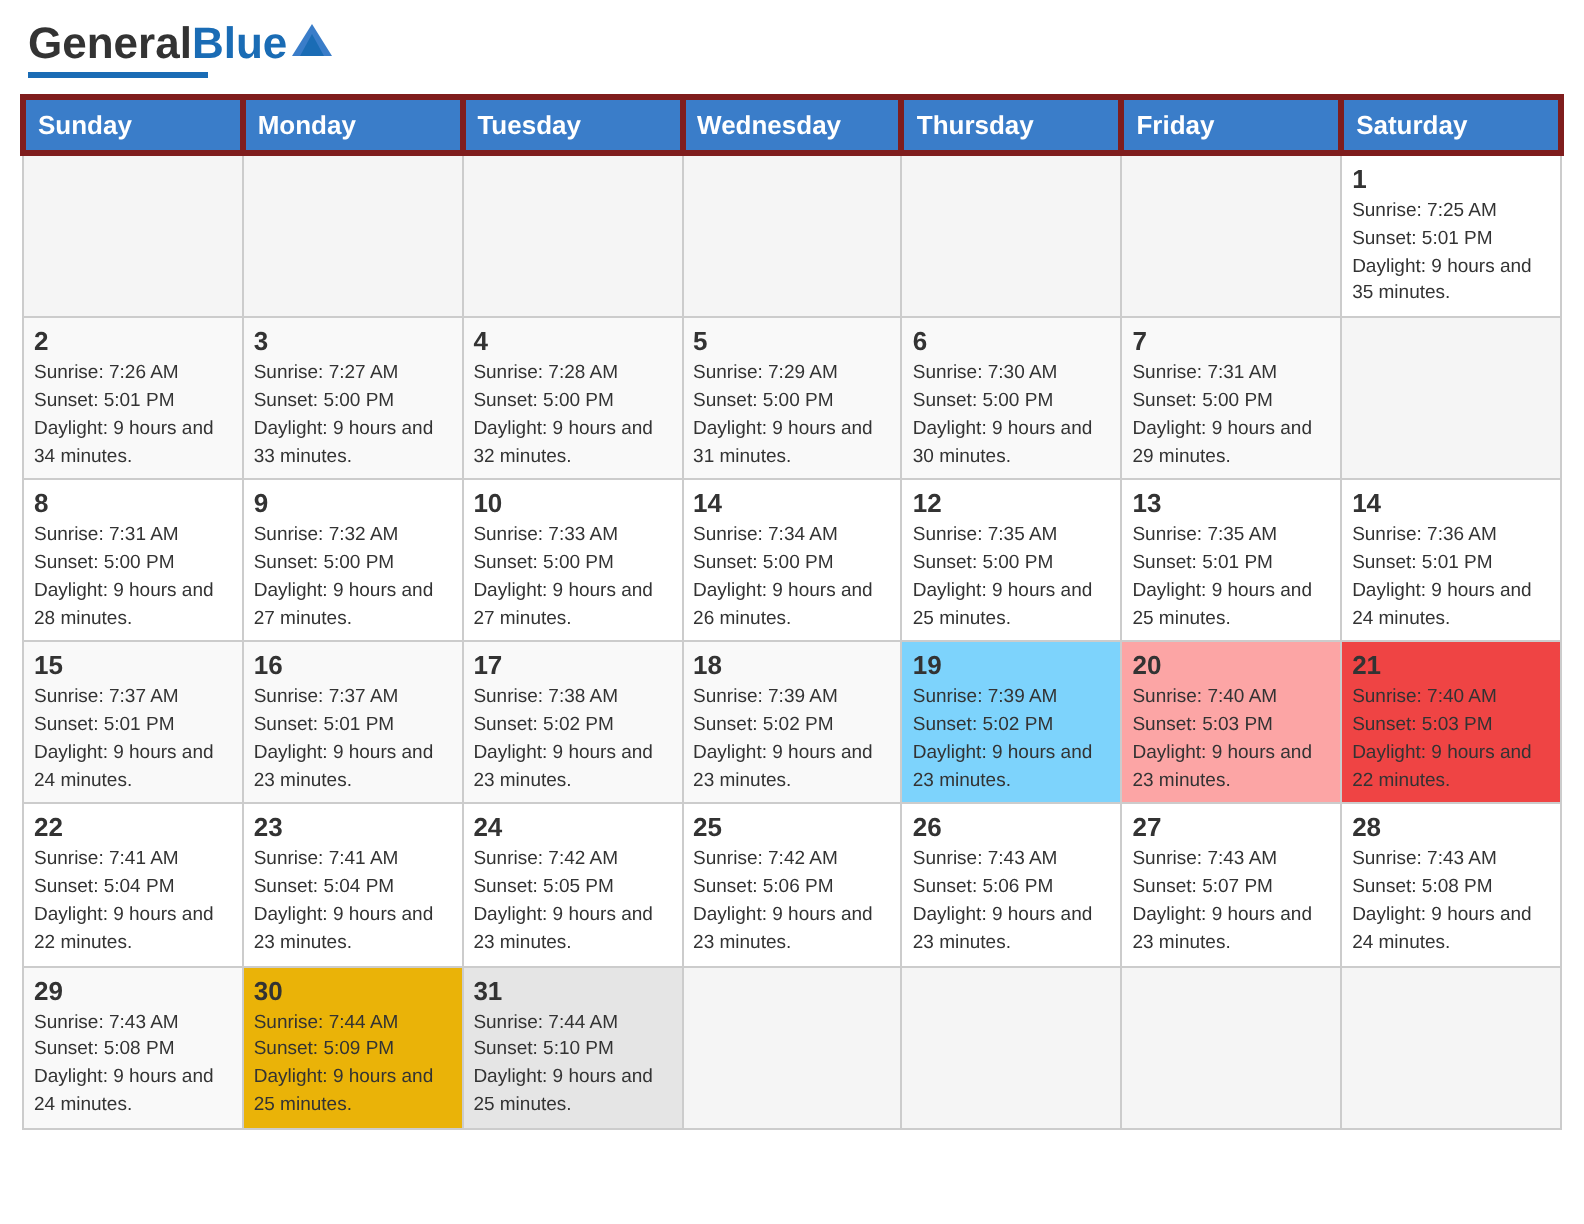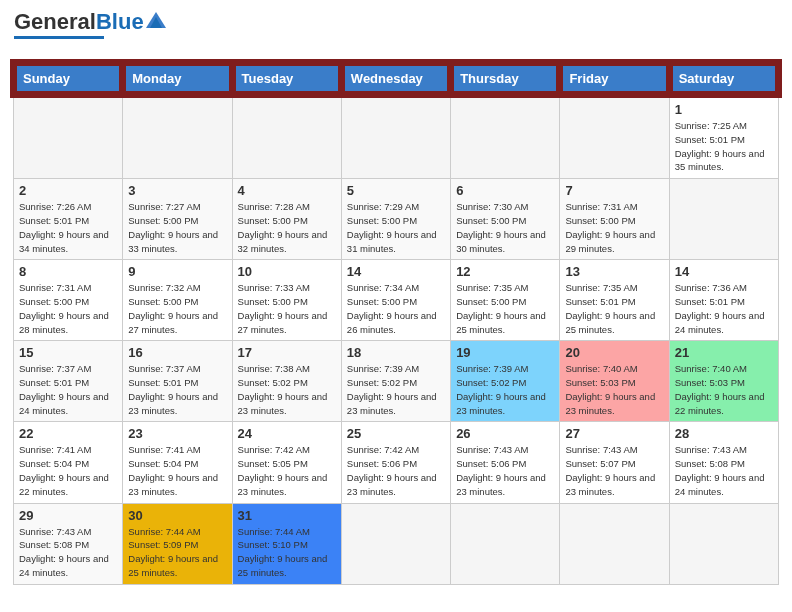--- a/index.html
+++ b/index.html
@@ -7,21 +7,21 @@
       font-family: Arial, sans-serif;
       background: #fff;
       width: 792px;
       min-height: 612px;
       padding: 10px;
     }
     .header {
       display: flex;
       justify-content: space-between;
       align-items: flex-end;
-      margin-bottom: 20px;
+      margin-bottom: 8px;
       padding: 0 4px;
     }
     .logo {
       display: flex;
       flex-direction: column;
       align-items: flex-start;
     }
     .logo-text {
       font-size: 22px;
       font-weight: bold;
@@ -52,21 +52,21 @@
       width: 100%;
       border-collapse: collapse;
     }
     .calendar th {
       background: #3a7dc9;
       color: #fff;
       font-size: 13px;
       font-weight: bold;
       text-align: left;
       padding: 5px 6px;
-      border: 7px solid #7f1d1d;
+      border: 3px solid #7f1d1d;
     }
     .calendar td {
       vertical-align: top;
       border: 1px solid #ccc;
       padding: 4px 5px;
       font-size: 9.5px;
       color: #333;
       width: calc(100% / 7);
       min-height: 80px;
       background: #fff;
@@ -149,34 +149,34 @@
         <td><span class="day-number">13</span><span class="day-info">Sunrise: 7:35 AM<br>Sunset: 5:01 PM<br>Daylight: 9 hours and 25 minutes.</span></td>
         <td><span class="day-number">14</span><span class="day-info">Sunrise: 7:36 AM<br>Sunset: 5:01 PM<br>Daylight: 9 hours and 24 minutes.</span></td>
       </tr>
       <tr style="background: rgb(249, 249, 249);">
         <td style="background: rgb(249, 249, 249);"><span class="day-number">15</span><span class="day-info">Sunrise: 7:37 AM<br>Sunset: 5:01 PM<br>Daylight: 9 hours and 24 minutes.</span></td>
         <td style="background: rgb(249, 249, 249); margin-left: 19px;"><span class="day-number">16</span><span class="day-info">Sunrise: 7:37 AM<br>Sunset: 5:01 PM<br>Daylight: 9 hours and 23 minutes.</span></td>
         <td style="background: rgb(249, 249, 249);"><span class="day-number">17</span><span class="day-info">Sunrise: 7:38 AM<br>Sunset: 5:02 PM<br>Daylight: 9 hours and 23 minutes.</span></td>
         <td style="background: rgb(249, 249, 249);"><span class="day-number">18</span><span class="day-info">Sunrise: 7:39 AM<br>Sunset: 5:02 PM<br>Daylight: 9 hours and 23 minutes.</span></td>
         <td style="background: #7dd3fc;"><span class="day-number">19</span><span class="day-info">Sunrise: 7:39 AM<br>Sunset: 5:02 PM<br>Daylight: 9 hours and 23 minutes.</span></td>
         <td style="background: #fca5a5;"><span class="day-number">20</span><span class="day-info">Sunrise: 7:40 AM<br>Sunset: 5:03 PM<br>Daylight: 9 hours and 23 minutes.</span></td>
-        <td style="background: #86efac; margin-left: 12px;"><span class="day-number">21</span><span class="day-info">Sunrise: 7:40 AM<br>Sunset: 5:03 PM<br>Daylight: 9 hours and 22 minutes.</span></td>
+        <td style="background: #ef4444; margin-left: 12px;"><span class="day-number">21</span><span class="day-info">Sunrise: 7:40 AM<br>Sunset: 5:03 PM<br>Daylight: 9 hours and 22 minutes.</span></td>
       </tr>
       <tr>
         <td><span class="day-number">22</span><span class="day-info">Sunrise: 7:41 AM<br>Sunset: 5:04 PM<br>Daylight: 9 hours and 22 minutes.</span></td>
         <td><span class="day-number">23</span><span class="day-info">Sunrise: 7:41 AM<br>Sunset: 5:04 PM<br>Daylight: 9 hours and 23 minutes.</span></td>
         <td><span class="day-number">24</span><span class="day-info">Sunrise: 7:42 AM<br>Sunset: 5:05 PM<br>Daylight: 9 hours and 23 minutes.</span></td>
         <td><span class="day-number">25</span><span class="day-info">Sunrise: 7:42 AM<br>Sunset: 5:06 PM<br>Daylight: 9 hours and 23 minutes.</span></td>
         <td><span class="day-number">26</span><span class="day-info">Sunrise: 7:43 AM<br>Sunset: 5:06 PM<br>Daylight: 9 hours and 23 minutes.</span></td>
         <td><span class="day-number">27</span><span class="day-info">Sunrise: 7:43 AM<br>Sunset: 5:07 PM<br>Daylight: 9 hours and 23 minutes.</span></td>
         <td><span class="day-number">28</span><span class="day-info">Sunrise: 7:43 AM<br>Sunset: 5:08 PM<br>Daylight: 9 hours and 24 minutes.</span></td>
       </tr>
       <tr style="background: rgb(249, 249, 249);">
         <td style="background: rgb(249, 249, 249);"><span class="day-number">29</span><span class="day-info">Sunrise: 7:43 AM<br>Sunset: 5:08 PM<br>Daylight: 9 hours and 24 minutes.</span></td>
         <td style="background: #eab308;"><span class="day-number">30</span><span class="day-info">Sunrise: 7:44 AM<br>Sunset: 5:09 PM<br>Daylight: 9 hours and 25 minutes.</span></td>
-        <td style="background: #3b82f6;"><span class="day-number">31</span><span class="day-info">Sunrise: 7:44 AM<br>Sunset: 5:10 PM<br>Daylight: 9 hours and 25 minutes.</span></td>
+        <td style="background: #e5e5e5;"><span class="day-number">31</span><span class="day-info">Sunrise: 7:44 AM<br>Sunset: 5:10 PM<br>Daylight: 9 hours and 25 minutes.</span></td>
         <td class="empty"></td>
         <td class="empty"></td>
         <td class="empty"></td>
         <td class="empty"></td>
       </tr>
     </tbody>
 </table>
 
 </body></html>

